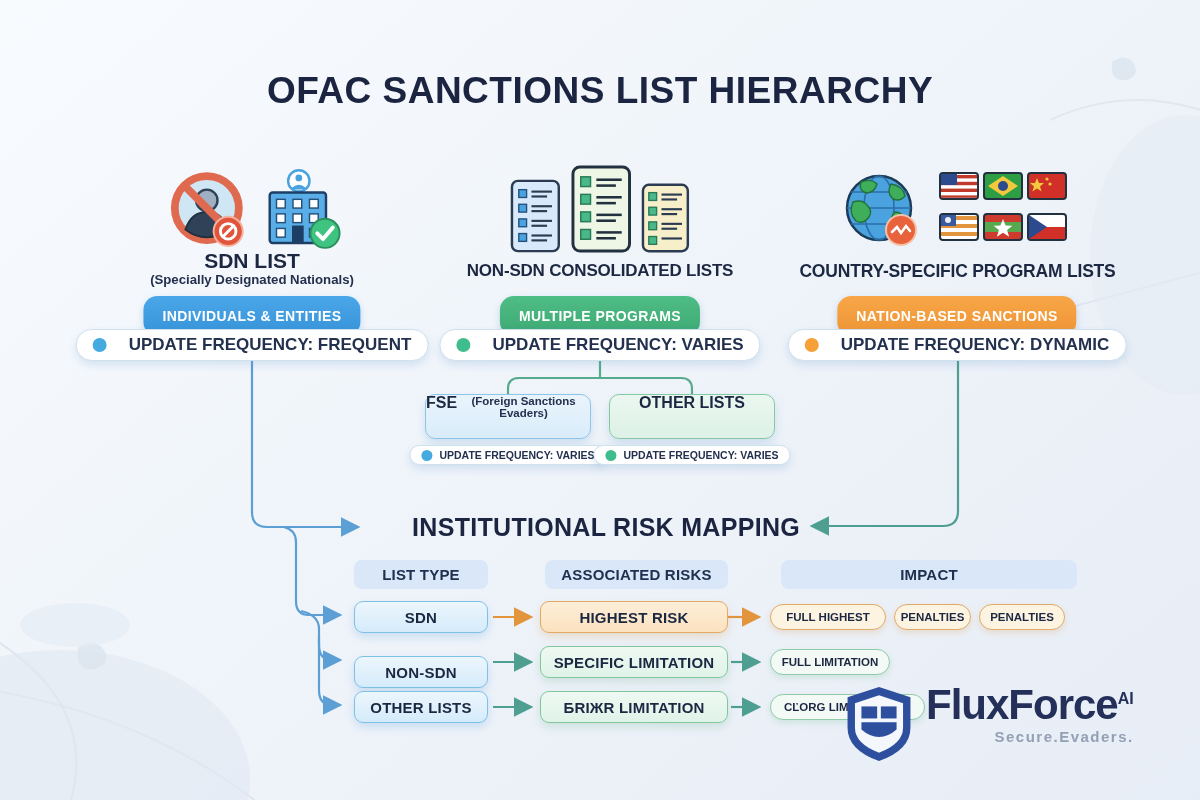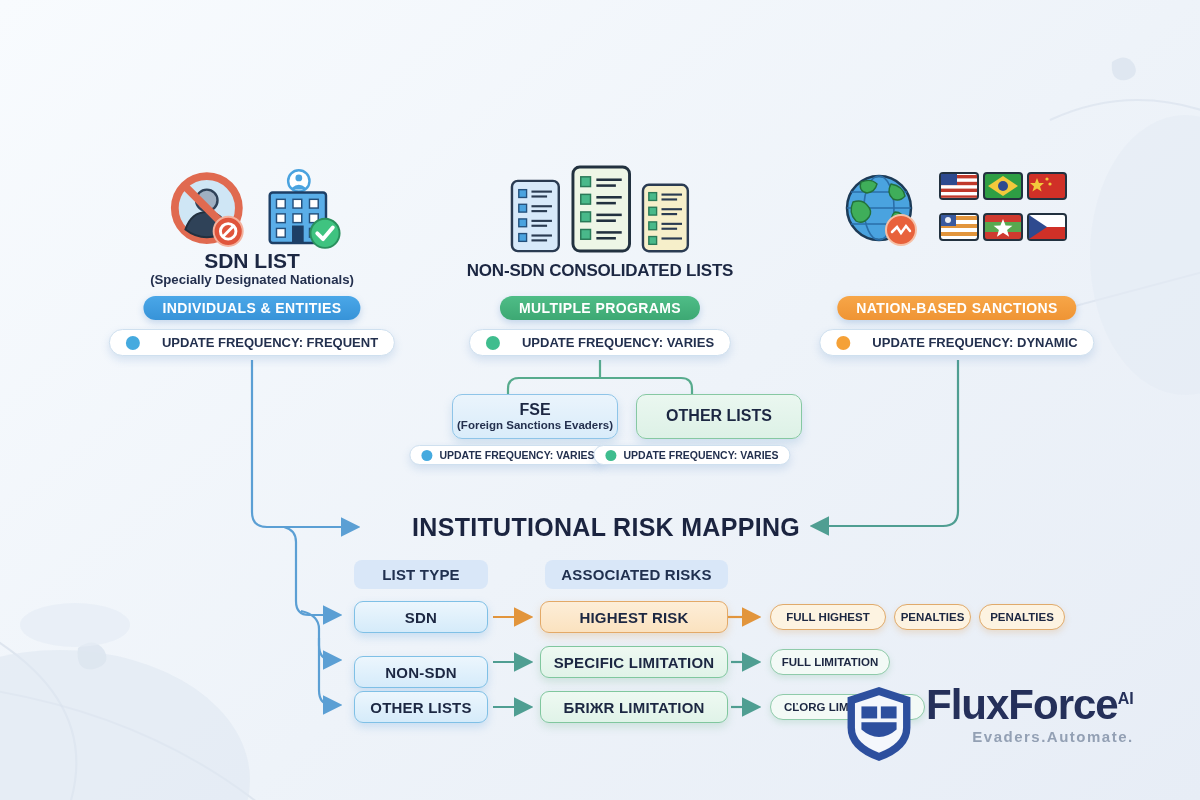--- a/index.html
+++ b/index.html
@@ -15,37 +15,36 @@
   .title{
     position:absolute;left:0;top:70;width:1200px;top:70px;text-align:center;
     font-size:37px;font-weight:800;letter-spacing:.5px;color:#1b2440;
   }
   .icons{position:absolute;display:flex;align-items:flex-end;justify-content:center;gap:10px;}
   .colhead{position:absolute;text-align:center;font-weight:800;color:#1c2742;}
   .colsub{position:absolute;text-align:center;font-weight:700;color:#24304e;}
   .badge{
     position:absolute;transform:translateX(-50%);white-space:nowrap;
     color:#fff;font-weight:800;font-size:14px;letter-spacing:.4px;
-    padding:4px 19px;border-radius:14px;box-shadow:0 3px 7px rgba(60,120,190,.25);
+    padding:12px 19px;border-radius:14px;box-shadow:0 3px 7px rgba(60,120,190,.25);
   }
   .freq{
     position:absolute;transform:translateX(-50%);white-space:nowrap;
     display:inline-flex;align-items:center;gap:22px;
     background:#ffffff;border:1.5px solid #cfe0ef;border-radius:17px;
-    padding:5px 16px;font-size:13px;font-weight:800;color:#23304e;
+    padding:5px 16px;font-size:17px;font-weight:800;color:#23304e;
     box-shadow:0 4px 9px rgba(90,140,200,.20);
   }
   .freq .dot{width:14px;height:14px;border-radius:50%;}
   .freq.small{padding:3px 11px;font-size:10.5px;border-radius:13px;gap:7px;}
   .freq.small .dot{width:11px;height:11px;}
   .subbox{
     position:absolute;border-radius:10px;text-align:center;
-    display:flex;flex-direction:column;justify-content:center;
+    display:flex;flex-direction:row;justify-content:center;
     box-shadow:0 5px 10px rgba(90,150,200,.22);
-    margin-left:27px;
   }
   .subbox .h{font-size:16px;font-weight:800;color:#1c2742;line-height:1.05;}
   .subbox .s{font-size:11.5px;font-weight:700;color:#24304e;}
   .riskmap-title{
     position:absolute;left:400px;top:513px;width:400px;text-align:right;
     font-size:25px;font-weight:800;letter-spacing:.3px;color:#1b2440;
   }
   .thead{
     position:absolute;height:29px;background:#d9e7f8;border-radius:8px;
     display:flex;align-items:center;justify-content:center;
@@ -116,20 +115,21 @@
     <path d="M493,617 L529,617" fill="none" stroke="#e2953c" stroke-width="2.2" marker-end="url(#mo)"></path>
     <path d="M726,617 L757,617" fill="none" stroke="#e2953c" stroke-width="2.2" marker-end="url(#mo)"></path>
     <path d="M493,662 L529,662" fill="none" stroke="#4f9e92" stroke-width="2.2" marker-end="url(#mt)"></path>
     <path d="M731,662 L757,662" fill="none" stroke="#4f9e92" stroke-width="2.2" marker-end="url(#mt)"></path>
     <path d="M493,707 L529,707" fill="none" stroke="#4f9e92" stroke-width="2.2" marker-end="url(#mt)"></path>
     <path d="M731,707 L757,707" fill="none" stroke="#4f9e92" stroke-width="2.2" marker-end="url(#mt)"></path>
   </svg>
 
   <div class="layer">
 
+    <div class="title">OFAC SANCTIONS LIST HIERARCHY</div>
 
     <div class="icons" style="left:168px;top:168px;width:175px;height:84px;">
       <svg width="84" height="84" viewBox="0 0 84 84">
         <circle cx="40" cy="40" r="33" fill="#cfe6f5" stroke="#e06a50" stroke-width="8"></circle>
         <circle cx="40" cy="32" r="11" fill="#9fb0c2" stroke="#2f4258" stroke-width="2.5"></circle>
         <path d="M18,62 Q24,44 40,44 Q56,44 62,62 Q52,70 40,70 Q28,70 18,62 Z" fill="#2f4258" stroke="#22303f" stroke-width="2"></path>
         <line x1="17" y1="17" x2="63" y2="63" stroke="#e06a50" stroke-width="8"></line>
         <circle cx="62" cy="64" r="15" fill="#e0553c" stroke="#f4b29e" stroke-width="2"></circle>
         <circle cx="62" cy="64" r="8" fill="none" stroke="#ffffff" stroke-width="3"></circle>
         <line x1="56.5" y1="69.5" x2="67.5" y2="58.5" stroke="#ffffff" stroke-width="3"></line>
@@ -273,20 +273,21 @@
           <rect x="46" y="50" width="36" height="10" fill="#58a84f"></rect>
           <path d="M64,47 l2.6,6.4 l6.8,0.3 l-5.3,4.4 l2,6.6 l-6.1,-3.9 l-6.1,3.9 l2,-6.6 l-5.3,-4.4 l6.8,-0.3 z" fill="#ffffff"></path>
         </g>
         <g>
           <rect x="89" y="42" width="38" height="26" rx="3" fill="#ffffff" stroke="#22313f" stroke-width="2"></rect>
           <rect x="90" y="55" width="36" height="12" fill="#d03027"></rect>
           <polygon points="90,43 108,55 90,67" fill="#2e4a8f"></polygon>
         </g>
       </svg>
     </div>
+    <div class="colhead" style="left:790px;top:261px;width:335px;font-size:17.5px;letter-spacing:-.2px;">COUNTRY-SPECIFIC PROGRAM LISTS</div>
     <div class="badge" style="left:957px;top:296px;background:linear-gradient(180deg,#f7a648,#ef9434);">NATION-BASED SANCTIONS</div>
     <div class="freq" style="left:957px;top:329px;">
       <span class="dot" style="background:#f5a137;"></span>
       <span>UPDATE FREQUENCY: DYNAMIC</span>
     </div>
 
     <div class="subbox" style="left:425px;top:394px;width:166px;height:45px;background:linear-gradient(180deg,#eaf4fc,#d9ecfa);border:1.5px solid #8ec4e8;">
       <div class="h">FSE</div>
       <div class="s">(Foreign Sanctions Evaders)</div>
     </div>
@@ -299,20 +300,21 @@
     </div>
     <div class="freq small" style="left:692px;top:445px;">
       <span class="dot" style="background:#3fbd8e;"></span>
       <span>UPDATE FREQUENCY: VARIES</span>
     </div>
 
     <div class="riskmap-title">INSTITUTIONAL RISK MAPPING</div>
 
     <div class="thead" style="left:545px;top:560px;width:183px;">ASSOCIATED RISKS</div>
     <div class="thead" style="left:354px;top:560px;width:134px;">LIST TYPE</div>
+    <div class="thead" style="left:781px;top:560px;width:296px;">IMPACT</div>
 
     <div class="cell listtype" style="left:354px;top:601px;width:134px;">SDN</div>
     <div class="cell orange" style="left:540px;top:601px;width:188px;">HIGHEST RISK</div>
     <div class="pillimp orange" style="left:770px;top:604px;width:116px;">FULL HIGHEST</div>
     <div class="pillimp orange" style="left:894px;top:604px;width:77px;">PENALTIES</div>
     <div class="pillimp orange" style="left:979px;top:604px;width:86px;">PENALTIES</div>
 
     <div class="cell listtype" style="left:354px;top:646px;width:134px;margin-top:10px;">NON-SDN</div>
     <div class="cell green" style="left:540px;top:646px;width:188px;">SPECIFIC LIMITATION</div>
     <div class="pillimp green" style="left:770px;top:649px;width:120px;">FULL LIMITATION</div>
@@ -324,17 +326,17 @@
     <div class="logo">
       <svg width="74" height="80" viewBox="0 0 80 84">
         <path d="M40,2 L74,13 L74,46 Q74,70 40,82 Q6,70 6,46 L6,13 Z" fill="#2d4f9e"></path>
         <path d="M40,11 L66,19.5 L66,46 Q66,63 40,73 Q14,63 14,46 L14,19.5 Z" fill="#f4f7fc"></path>
         <rect x="21" y="23" width="17" height="13" fill="#2d4f9e"></rect>
         <rect x="42" y="23" width="17" height="13" fill="#2d4f9e"></rect>
         <path d="M21,40 L59,40 L59,48 Q50,56 40,56 Q30,56 21,48 Z" fill="#2d4f9e"></path>
       </svg>
       <div class="text">
         <div class="brandline"><span>FluxForce</span><span class="ai">AI</span></div>
-        <div class="tagline">Evaders.Automate.</div>
+        <div class="tagline">Secure.Evaders.</div>
       </div>
     </div>
   </div>
 </div>
 
 </body></html>

